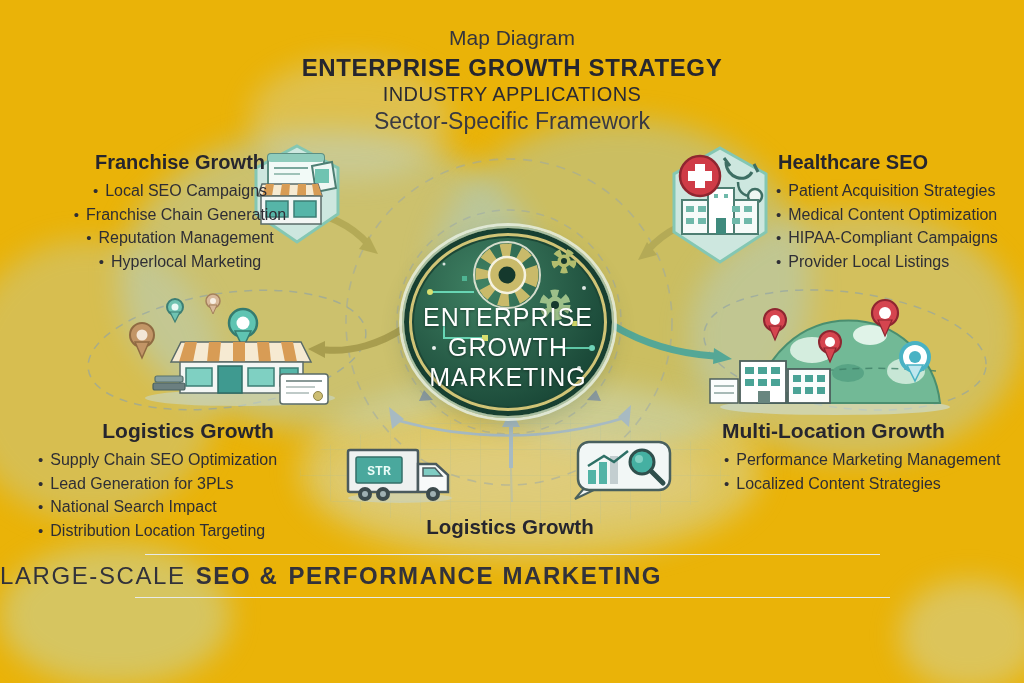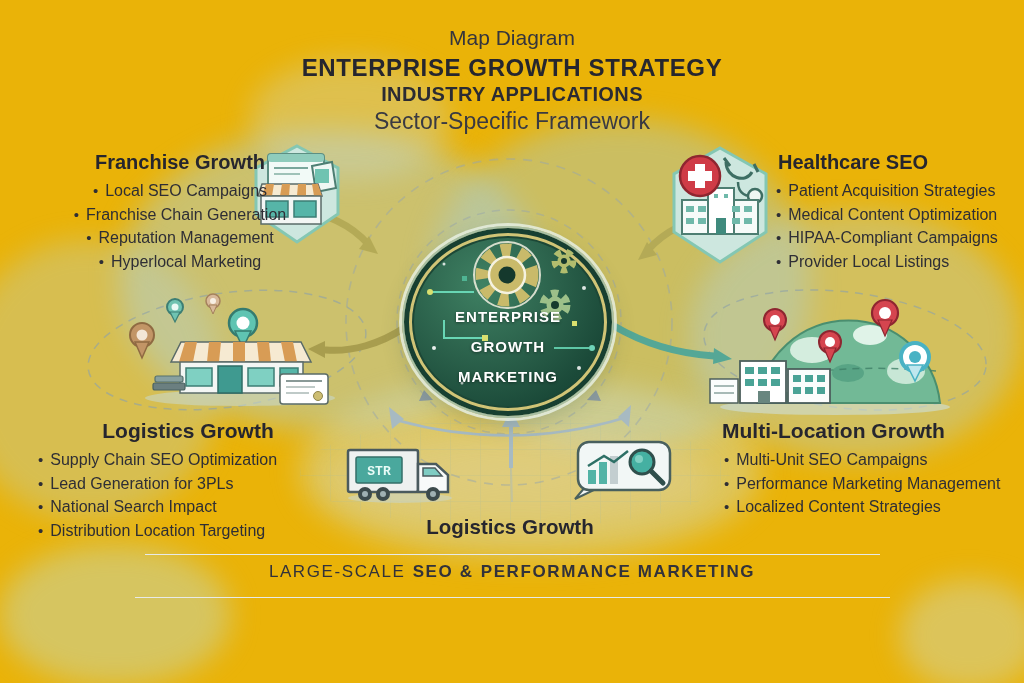--- a/index.html
+++ b/index.html
@@ -9,45 +9,45 @@
 
   .blob { position:absolute; border-radius:48%; filter:blur(14px); pointer-events:none; }
 
   .decor-svg { position:absolute; left:0; top:0; z-index:2; }
   .icon-abs { position:absolute; z-index:3; }
 
   
   .hdr { position:absolute; left:0; width:100%; text-align:center; color:#2e2e36; z-index:6; }
   .hdr-kicker { top:26px; font-size:21px; font-weight:400; color:#35353d; }
   .hdr-title { top:54px; font-size:24px; font-weight:700; letter-spacing:.6px; color:#26262e; }
-  .hdr-sub { top:83px; font-size:20px; font-weight:700; letter-spacing:.4px; color:#2b2b33; }
+  .hdr-sub { top:83px; font-size:20px; font-weight:400; letter-spacing:.4px; color:#2b2b33; }
   .hdr-tag { top:108px; font-size:23px; font-weight:400; color:#3a3a42; }
 
   
   .q-title { position:absolute; font-size:20px; font-weight:700; color:#26262e; z-index:6; }
   .q-list { position:absolute; list-style:none; z-index:6; }
   .q-list li { font-size:16px; line-height:23.5px; color:#2e2e35; white-space:nowrap; }
   .q-list li::before { content:"•"; margin-right:7px; font-size:15px; }
   .centered { text-align:center; }
 
   
   #center-circle { position:absolute; left:402px; top:226px; width:212px; height:192px;
     border-radius:50%; z-index:4; overflow:hidden;
     background:radial-gradient(circle at 38% 30%, #3f8163 0%, #2a604a 42%, #1b4a39 70%, #153d2f 100%);
     border:2px solid #a9bfa3;
     box-shadow:0 0 0 3px rgba(230,238,225,.85), 0 8px 20px rgba(70,100,85,.25),
       inset 0 0 0 5px #173f31, inset 0 0 0 8px #d0c476, inset 0 0 0 10px #1c4736; }
   #center-label { position:absolute; left:0; top:74px; width:100%; text-align:center; z-index:5; }
-  #center-label div { font-size:15px; font-weight:700; color:#ffffff; letter-spacing:1px;
+  #center-label div { font-size:25px; font-weight:400; color:#ffffff; letter-spacing:1px;
     line-height:30px; text-shadow:0 1px 3px rgba(0,0,0,.45); }
 
   
   .divider { position:absolute; height:1px; background:#e7eae8; z-index:5; }
-  #footer-banner { position:absolute; top:562px; left:0; width:100%; text-align:center;
-    font-size:17px; letter-spacing:1.6px; color:#32323a; z-index:6; }
+  #footer-banner { position:absolute; top:562px; left:0; width:100%; text-align:left;
+    font-size:24px; letter-spacing:1.6px; color:#32323a; z-index:6; }
   #footer-banner .f1 { font-weight:400; margin-right:.42em; }
   #footer-banner .f2 { font-weight:600; margin-right:.42em; }
   #footer-banner .f3 { font-weight:700; }
 
   #bottom-center-label { position:absolute; top:515px; left:340px; width:340px; text-align:center;
     font-size:20.5px; font-weight:700; color:#26262e; z-index:6; }
 
   .gridhint { position:absolute; left:300px; top:418px; width:430px; height:110px; z-index:1;
     border-radius:50%; opacity:.28;
     background:
@@ -132,21 +132,20 @@
   <div class="q-title centered" style="left:28px;top:419px;width:320px;font-size:21px;">Logistics Growth</div>
   <ul class="q-list" style="left:38px;top:448px;width:300px;">
     <li>Supply Chain SEO Optimization</li>
     <li>Lead Generation for 3PLs</li>
     <li>National Search Impact</li>
     <li>Distribution Location Targeting</li>
   </ul>
 
   <div class="q-title" style="left:722px;top:419px;font-size:21px;">Multi-Location Growth</div>
   <ul class="q-list" style="left:724px;top:448px;width:298px;">
-    <li>Multi-Unit SEO Campaigns</li>
     <li>Performance Marketing Management</li>
     <li>Localized Content Strategies</li>
   </ul>
 
   <svg class="icon-abs" style="left:252px;top:144px;" width="90" height="100" viewBox="0 0 90 100">
     <polygon points="45,2 86,24 86,70 45,98 4,70 4,24" fill="#cde7df" stroke="#84c7b3" stroke-width="3"></polygon>
     <rect x="16" y="10" width="56" height="36" rx="3" fill="#f2faf7" stroke="#5d8f83" stroke-width="2"></rect>
     <rect x="16" y="10" width="56" height="8" rx="3" fill="#8fccbc"></rect>
     <line x1="22" y1="24" x2="56" y2="24" stroke="#7aa79c" stroke-width="2"></line>
     <line x1="22" y1="30" x2="48" y2="30" stroke="#9fc2b8" stroke-width="2"></line>

